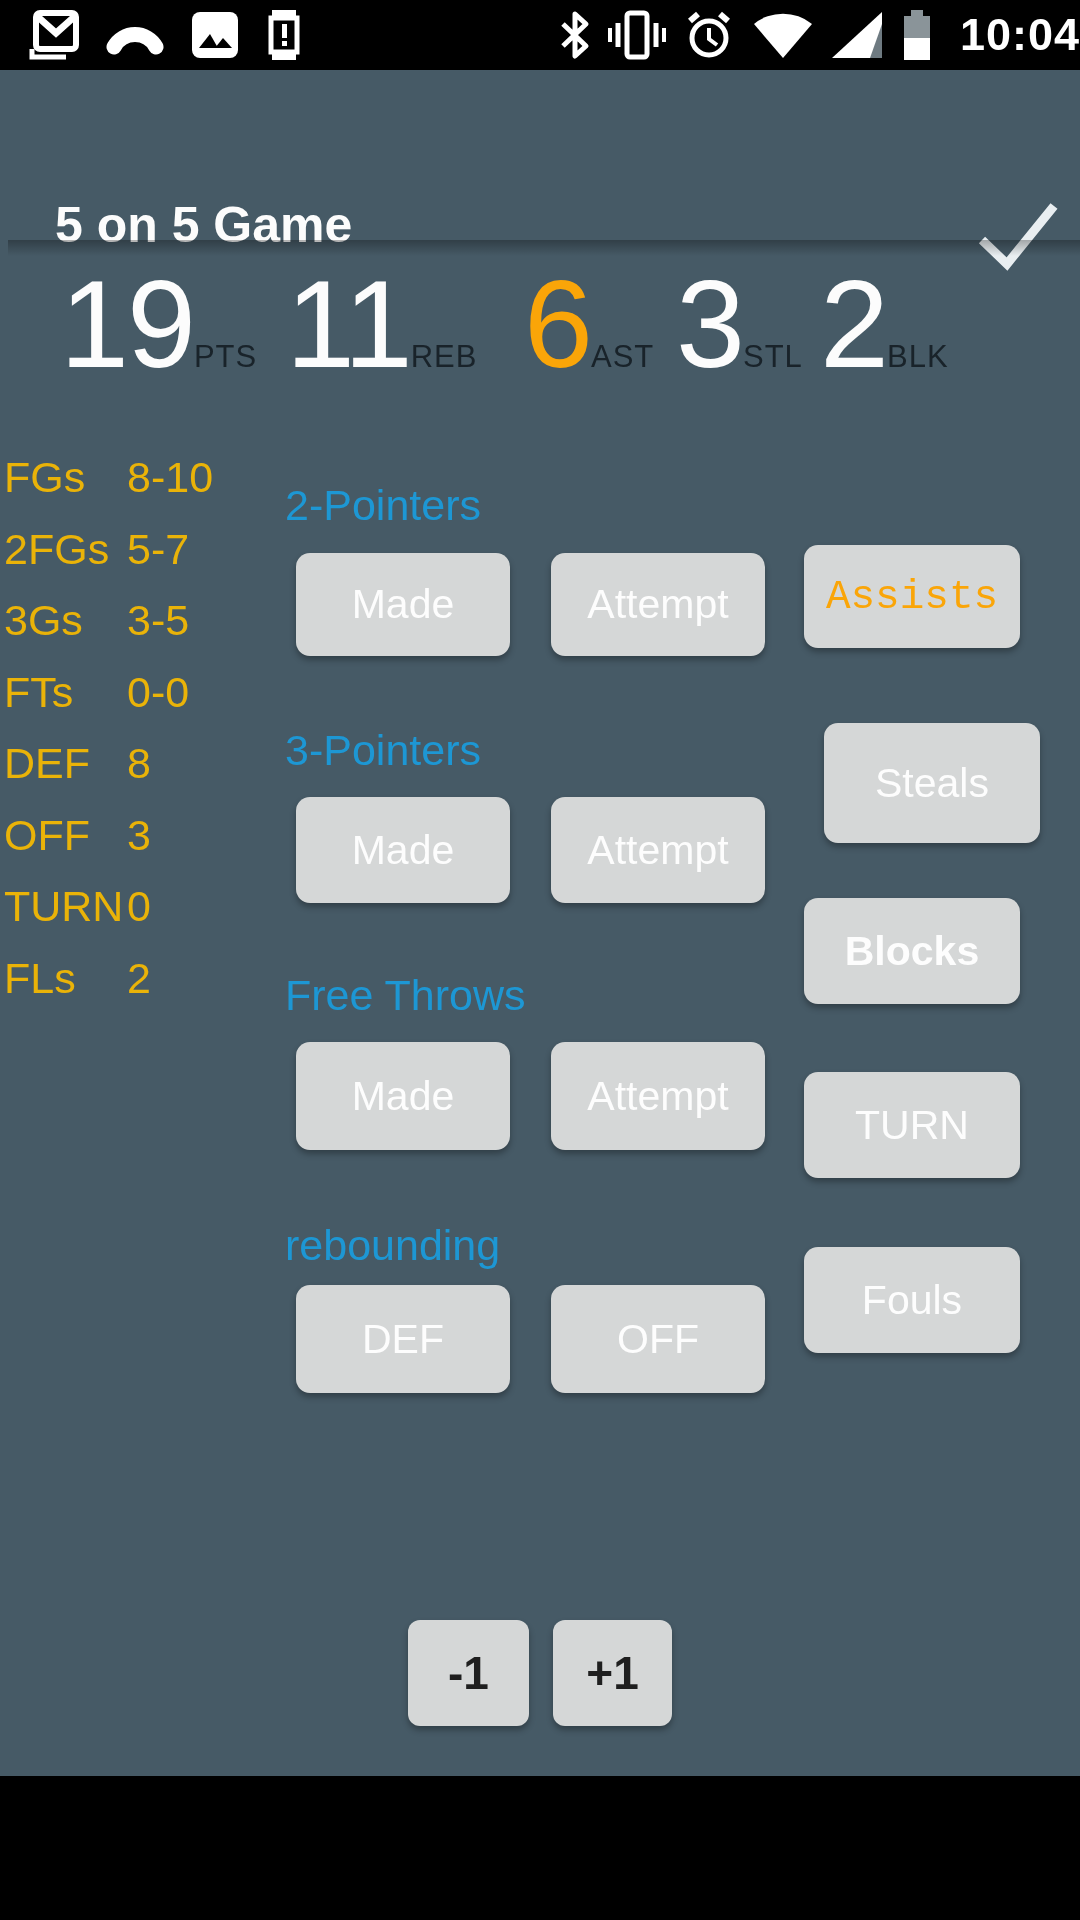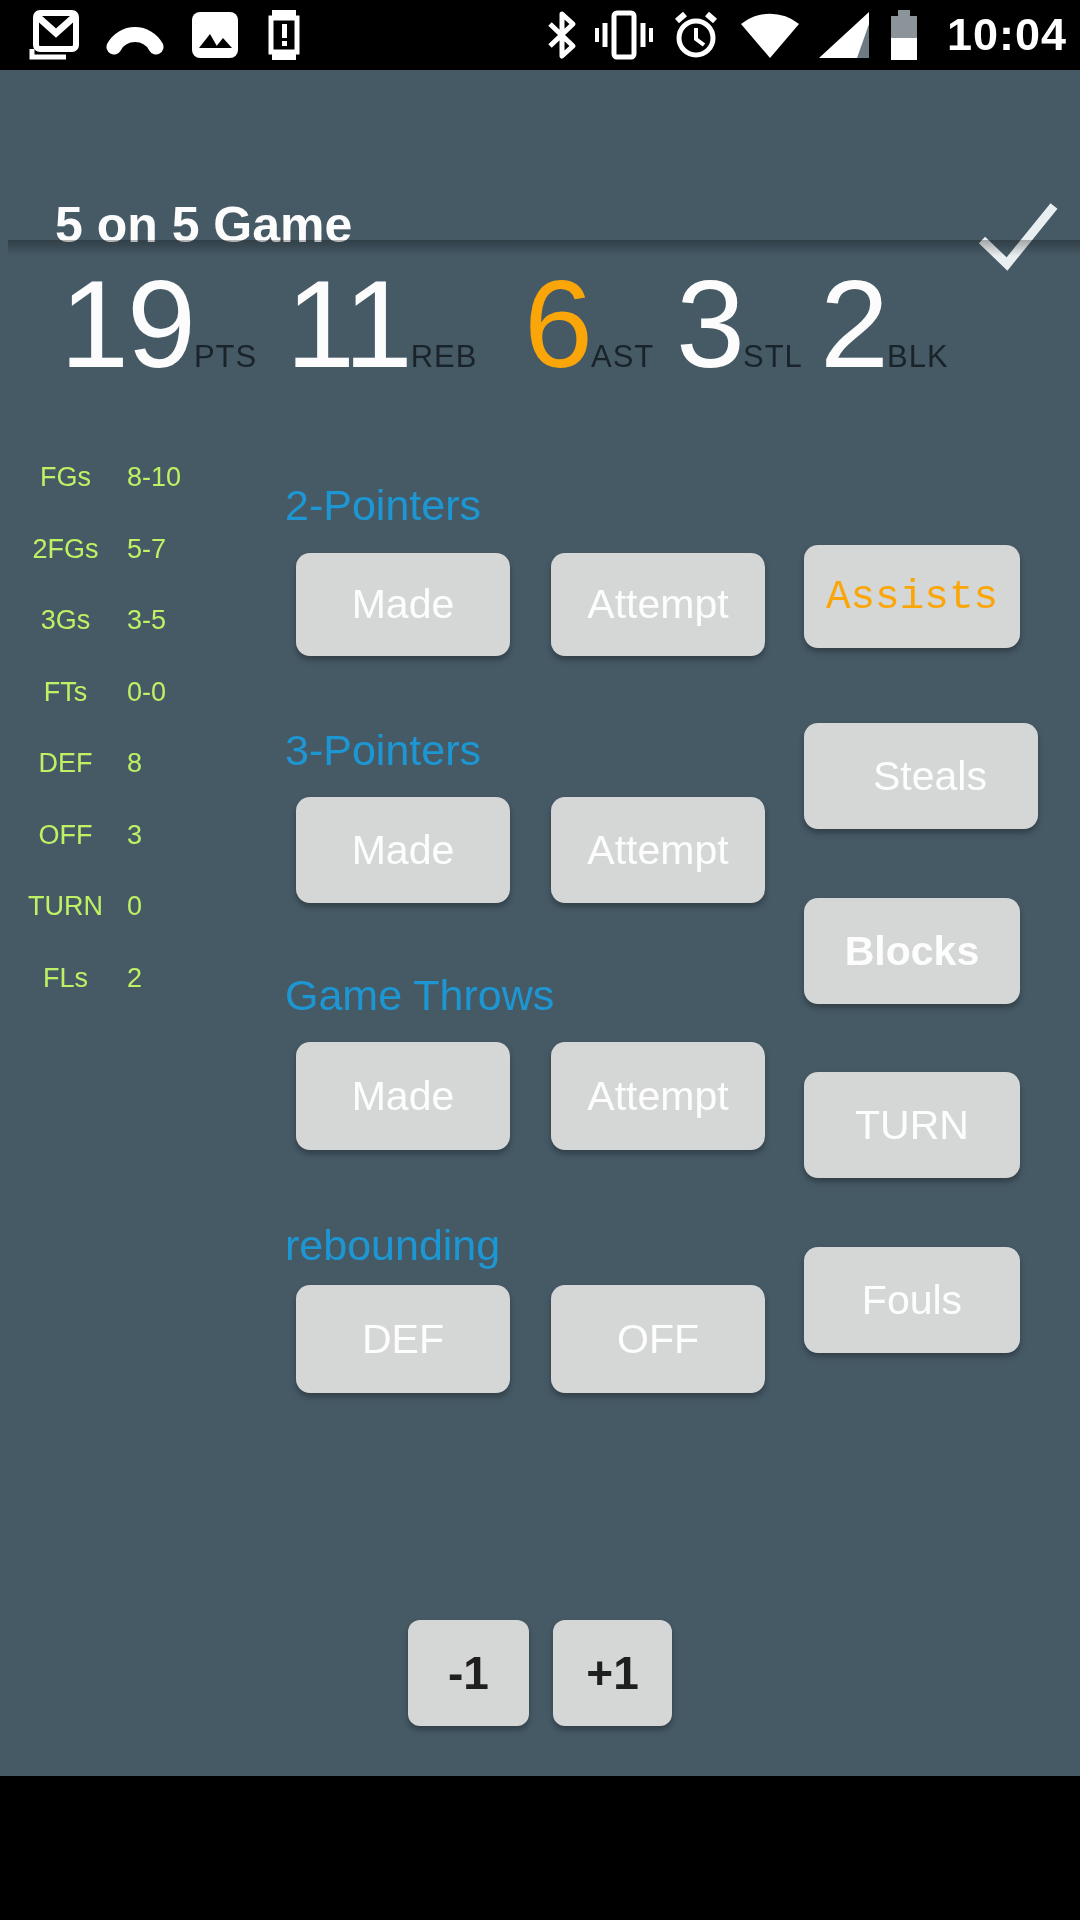--- a/index.html
+++ b/index.html
@@ -2,36 +2,36 @@
 <html><head>
 <meta charset="utf-8">
 <style>
   html,body{margin:0;padding:0;background:#000;}
   .screen{position:relative;width:1080px;height:1920px;background:#465A66;overflow:hidden;
           font-family:"Liberation Sans",sans-serif;}
   
   .status-bar{position:absolute;top:0;left:0;width:1080px;height:70px;background:#000;
               display:flex;align-items:center;justify-content:space-between;}
   .sb-left{display:flex;align-items:center;gap:26px;padding-left:24px;}
-  .sb-right{display:flex;align-items:center;gap:16px;padding-right:13px;}
+  .sb-right{display:flex;align-items:center;gap:16px;padding-right:0;}
   .sb-time{color:#fff;font-size:45px;font-weight:700;letter-spacing:1px;margin-left:10px;}
   
   .app-bar{position:absolute;top:70px;left:8px;width:1080px;height:170px;background:#465A66;}
   .app-bar::after{content:"";position:absolute;left:0;right:0;top:170px;height:16px;
                   background:linear-gradient(rgba(0,0,0,0.30),rgba(0,0,0,0));}
   .app-title{position:absolute;left:47px;top:126px;color:#FCFCFC;font-size:50px;font-weight:700;}
   .check-btn{position:absolute;right:28px;top:128px;width:86px;height:76px;cursor:pointer;}
   
   .stat{position:absolute;top:262px;white-space:nowrap;color:#FCFCFC;}
   .stat .num{font-size:124px;line-height:1;font-weight:400;letter-spacing:-2px;}
   .stat .lbl{font-size:31px;color:#19232A;font-weight:400;letter-spacing:1px;}
   .stat.orange .num{color:#FAA508;}
   
   .box-score{position:absolute;left:4px;top:442px;width:270px;}
-  .bs-row{height:71.5px;line-height:71.5px;display:flex;color:#bef264;font-size:27px;text-align:center;}
+  .bs-row{height:71.5px;line-height:71.5px;display:flex;color:#eab308;font-size:43px;}
   .bs-label{width:123px;flex:none;}
   
   .section-heading{position:absolute;color:#1D97D4;font-size:43px;line-height:50px;}
   .btn{position:absolute;background:#D5D7D7;border-radius:14px;
        box-shadow:0 4px 6px rgba(0,0,0,0.30);display:flex;align-items:center;justify-content:center;
        color:#FDFDFD;font-size:41px;cursor:pointer;}
   .btn.orange-text{color:#FAA508;}
   .btn.stepper{color:#1F1F1F;font-size:46px;font-weight:700;border-radius:12px;}
   
   .nav-bar{position:absolute;top:1776px;left:0;width:1080px;height:144px;background:#000;}
@@ -150,34 +150,34 @@
         <span class="bs-value">0</span>
       </div>
     <div class="bs-row">
         <span class="bs-label">FLs</span>
         <span class="bs-value">2</span>
       </div>
   </div>
 
   <div class="section-heading" style="left:285px;top:480px;">2-Pointers</div>
   <div class="section-heading" style="left:285px;top:725px;">3-Pointers</div>
-  <div class="section-heading" style="left:285px;top:970px;">Game Throws</div>
+  <div class="section-heading" style="left:285px;top:970px;">Free Throws</div>
   <div class="section-heading" style="left:285px;top:1220px;">rebounding</div>
 
   <div class="btn" style="left:296px;top:553px;width:214px;height:103px;">Made</div>
   <div class="btn" style="left:551px;top:553px;width:214px;height:103px;">Attempt</div>
   <div class="btn" style="left:296px;top:797px;width:214px;height:106px;">Made</div>
   <div class="btn" style="left:551px;top:797px;width:214px;height:106px;">Attempt</div>
   <div class="btn" style="left:296px;top:1042px;width:214px;height:108px;">Made</div>
   <div class="btn" style="left:551px;top:1042px;width:214px;height:108px;">Attempt</div>
   <div class="btn" style="left:296px;top:1285px;width:214px;height:108px;">DEF</div>
   <div class="btn" style="left:551px;top:1285px;width:214px;height:108px;">OFF</div>
 
   <div class="btn orange-text" style="left:804px;top:545px;width:216px;height:103px;font-family:Liberation Mono, monospace;">Assists</div>
-  <div class="btn" style="left:804px;top:723px;width:216px;height:106px;padding-left:18px;">Steals</div>
+  <div class="btn" style="left:824px;top:723px;width:216px;height:120px;">Steals</div>
   <div class="btn" style="left:804px;top:898px;width:216px;height:106px;font-weight:bold;">Blocks</div>
   <div class="btn" style="left:804px;top:1072px;width:216px;height:106px;">TURN</div>
   <div class="btn" style="left:804px;top:1247px;width:216px;height:106px;">Fouls</div>
 
   <div class="btn stepper" style="left:408px;top:1620px;width:121px;height:106px;">-1</div>
   <div class="btn stepper" style="left:553px;top:1620px;width:119px;height:106px;">+1</div>
 
   <div class="nav-bar">
     
     

